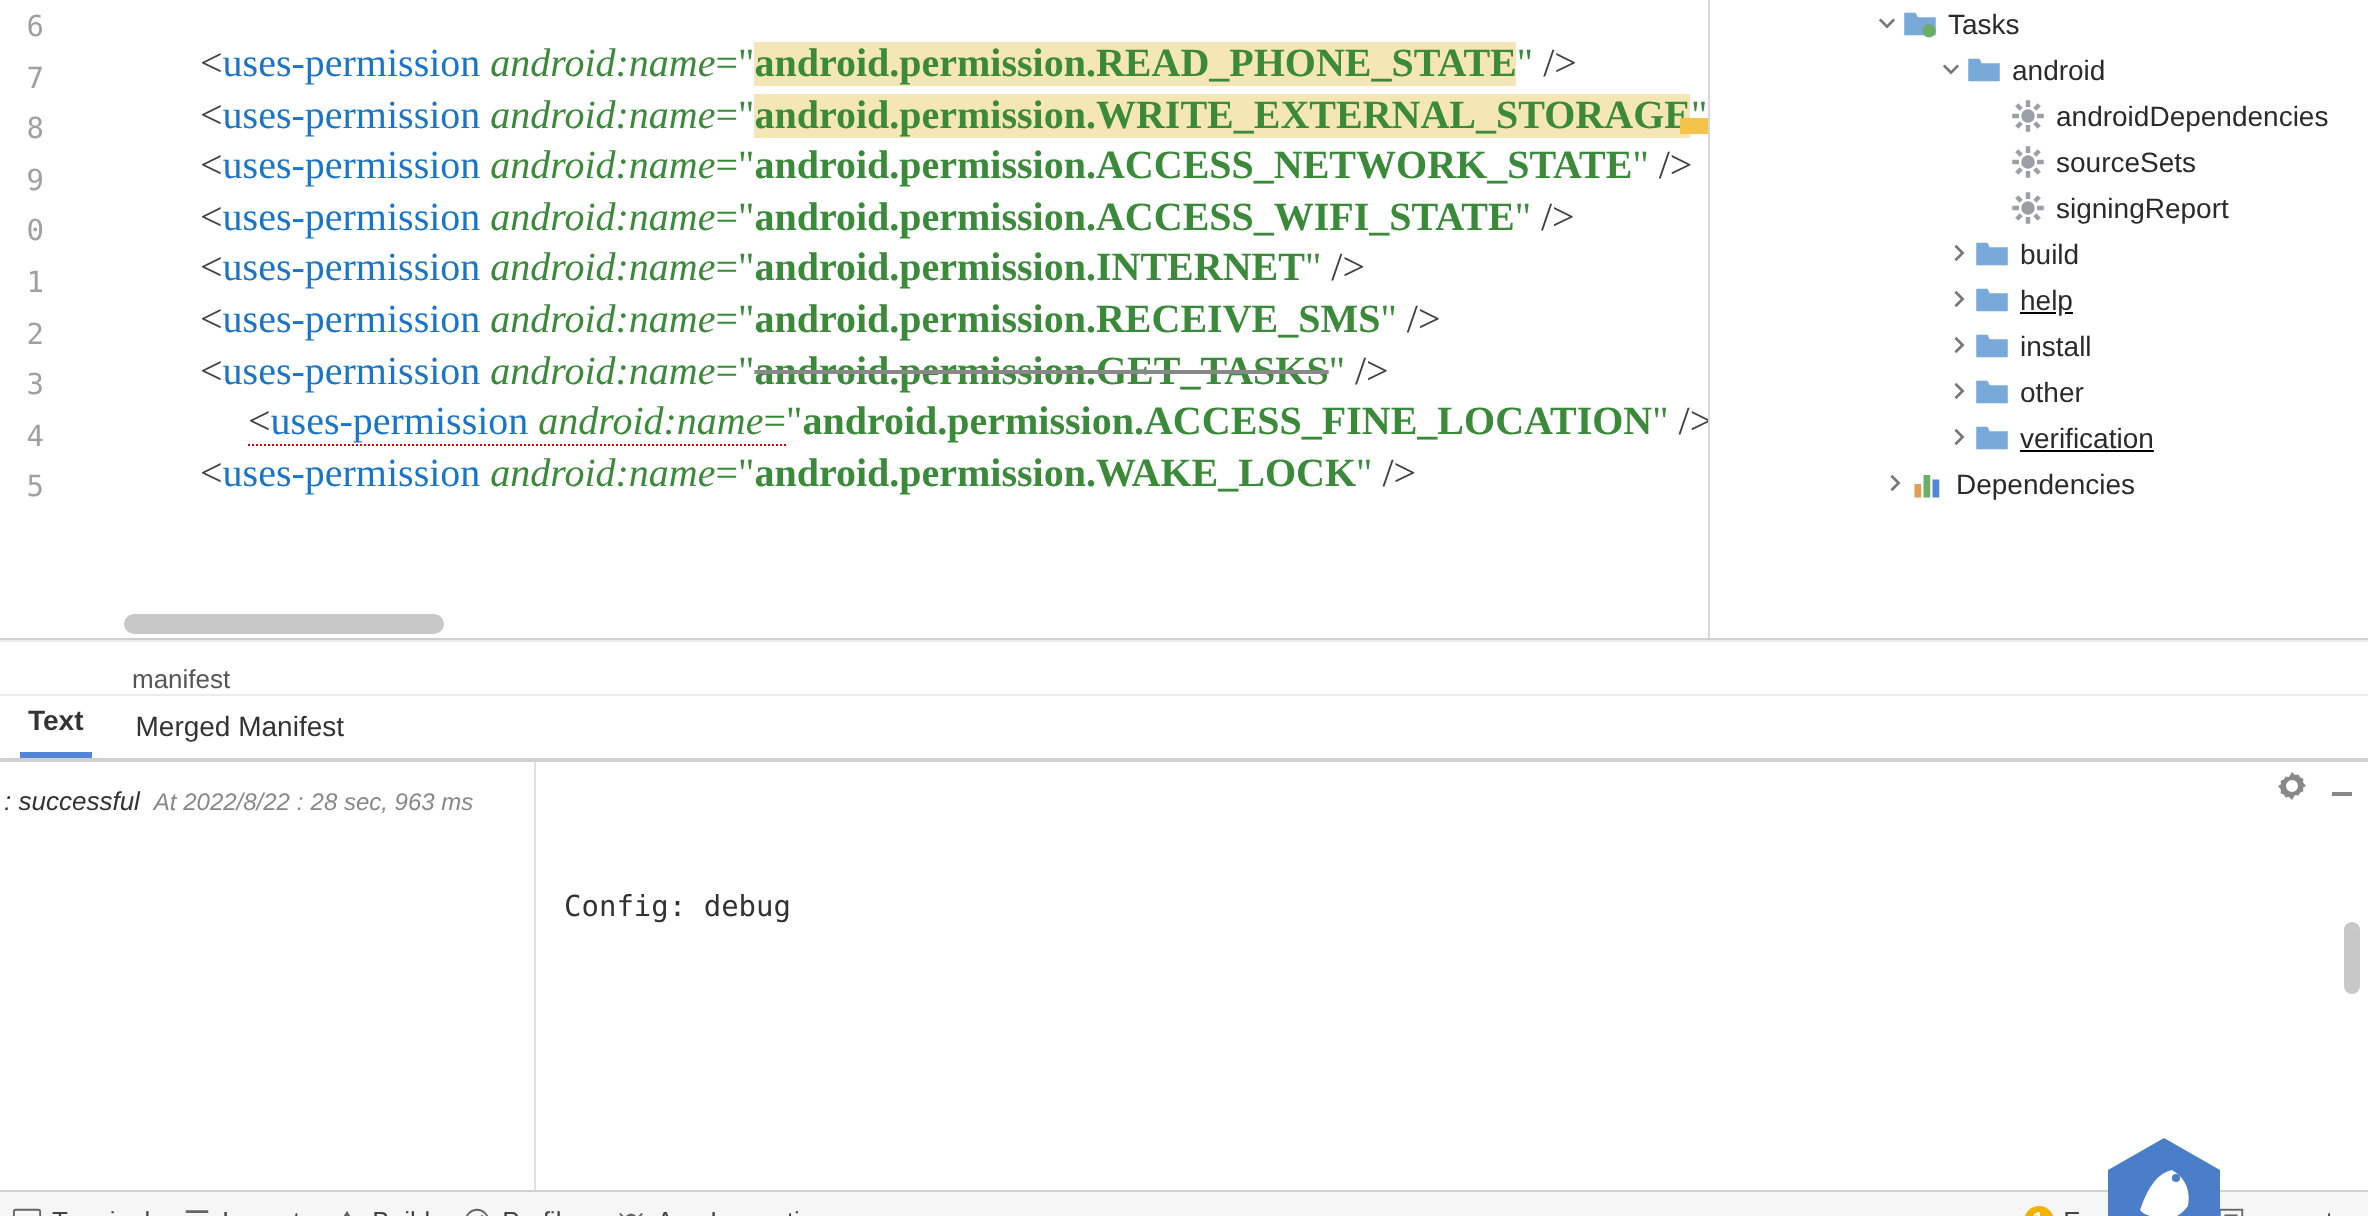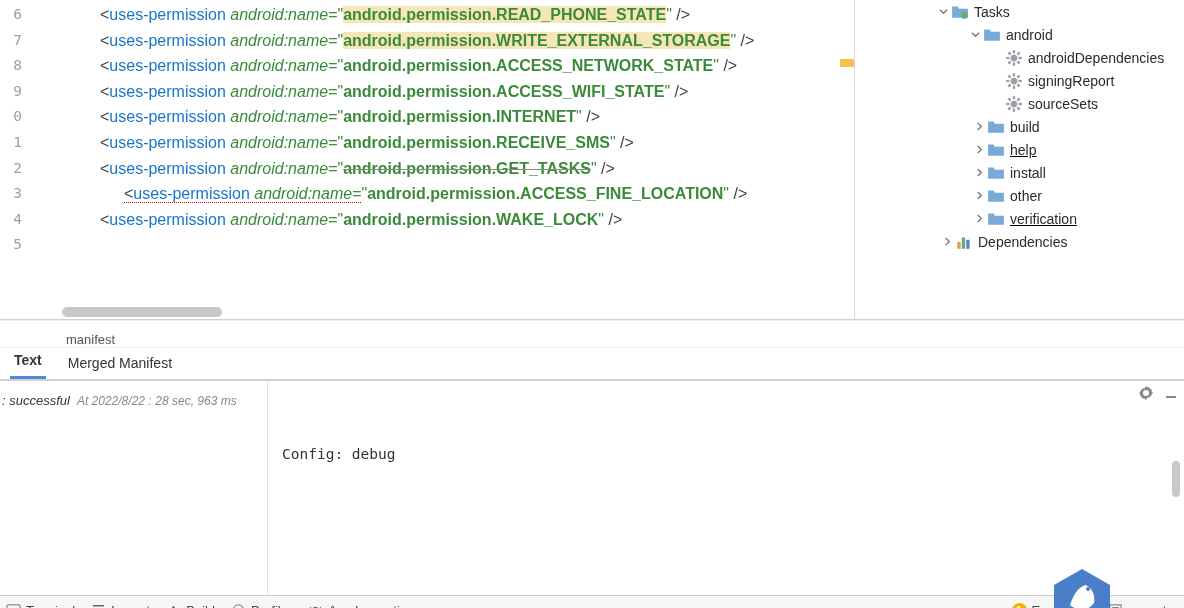--- a/index.html
+++ b/index.html
@@ -30,23 +30,23 @@
     color: #a0a0a0;
     font-family: "Consolas", monospace;
     font-size: 14.5px;
     line-height: 25.6px;
     padding-right: 8px;
     user-select: none;
     background: #ffffff;
   }
   .code {
     flex: 1;
-    padding-top: 2px;
-    font-family: Liberation Sans, sans-serif;
-    font-size: 16px;
+    padding-top: 20px;
+    font-family: Liberation Serif, serif;
+    font-size: 20px;
     line-height: 25.6px;
     color: #404040;
     white-space: pre;
     overflow: hidden;
     position: relative;
   }
   .code .line { padding-left: 70px; height: 25.6px; }
   .punc { color: #404040; }
   .tag { color: #1a75c9; }
   .attr { color: #3a8a3a; font-style: italic; }
@@ -278,39 +278,39 @@
                 <line x1="8" y1="12" x2="8" y2="15"></line>
                 <line x1="1" y1="8" x2="4" y2="8"></line>
                 <line x1="12" y1="8" x2="15" y2="8"></line>
                 <line x1="3" y1="3" x2="5" y2="5"></line>
                 <line x1="11" y1="11" x2="13" y2="13"></line>
                 <line x1="3" y1="13" x2="5" y2="11"></line>
                 <line x1="11" y1="5" x2="13" y2="3"></line>
               </g>
             </svg>
           </span>
-          <span class="tree-label">signingReport</span>
+          <span class="tree-label">sourceSets</span>
         </div>
         <div class="tree-row" style="padding-left: 150px;">
           <span class="tree-icon">
             <svg viewBox="0 0 16 16">
               <circle cx="8" cy="8" r="3" fill="#9aa0a6"></circle>
               <g stroke="#9aa0a6" stroke-width="2">
                 <line x1="8" y1="1" x2="8" y2="4"></line>
                 <line x1="8" y1="12" x2="8" y2="15"></line>
                 <line x1="1" y1="8" x2="4" y2="8"></line>
                 <line x1="12" y1="8" x2="15" y2="8"></line>
                 <line x1="3" y1="3" x2="5" y2="5"></line>
                 <line x1="11" y1="11" x2="13" y2="13"></line>
                 <line x1="3" y1="13" x2="5" y2="11"></line>
                 <line x1="11" y1="5" x2="13" y2="3"></line>
               </g>
             </svg>
           </span>
-          <span class="tree-label">sourceSets</span>
+          <span class="tree-label">signingReport</span>
         </div>
       </div>
     <div id="folders">
         <div class="tree-row" style="padding-left: 116px;">
           <span class="tree-exp">
             <svg viewBox="0 0 10 10">
               <path d="M3 1 L7 5 L3 9" fill="none" stroke="#777" stroke-width="1.5"></path>
             </svg>
           </span>
           <span class="tree-icon">

